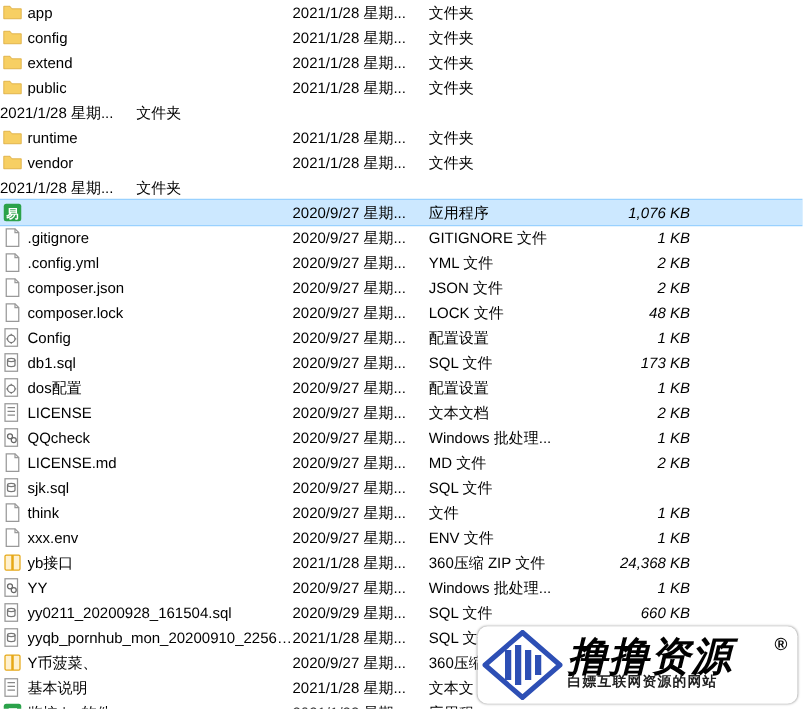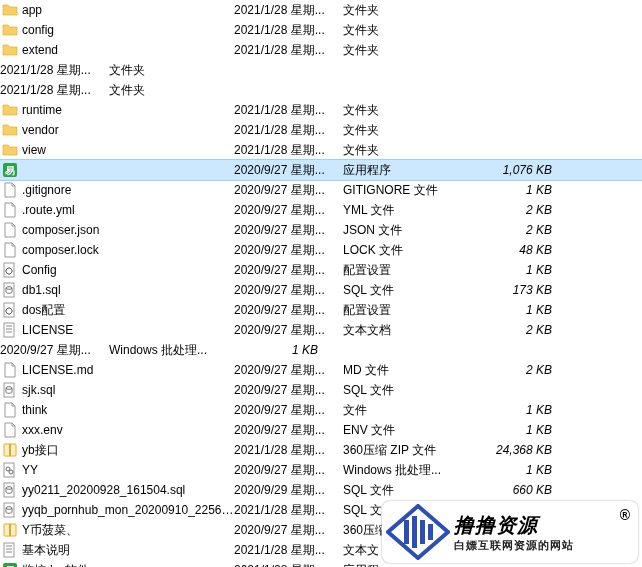--- a/index.html
+++ b/index.html
@@ -82,21 +82,21 @@
     box-shadow: 0 0 2px rgba(0,0,0,.4);
   }
   .wm-logo {
     width: 64px;
     height: 56px;
     margin-left: 4px;
     display:flex; align-items:center; justify-content:center;
   }
   .wm-text { margin-left: 4px; }
   .wm-title {
-    font-size: 20px;
+    font-size: 32px;
     font-weight: 900;
     letter-spacing: 1px;
     line-height: 26px;
     font-style: italic;
   }
   .wm-sub {
     font-size: 11px;
     font-weight: bold;
     letter-spacing: 1px;
     color:#222;
@@ -142,64 +142,64 @@
             <path d="M1 3h5l1.5 2H15v8H1z" fill="#f7cf63" stroke="#d9a634" stroke-width="0.6"></path>
           </svg>
         </span>
         <span class="name-text">extend</span>
       </div>
       <div class="col-date">2021/1/28 星期...</div>
       <div class="col-type">文件夹</div>
       <div class="col-size"></div>
     </div>
     <div class="row">
-      <div class="col-date">2021/1/28 星期...</div>
-      <div class="col-type">文件夹</div>
-      <div class="col-size"></div>
-    </div>
-    <div class="row">
-      <div class="col-date">2021/1/28 星期...</div>
-      <div class="col-type">文件夹</div>
-      <div class="col-size"></div>
-    </div>
-    <div class="row">
       <div class="col-name">
         <span class="icon">
           <svg width="16" height="16" viewBox="0 0 16 16">
             <path d="M1 3h5l1.5 2H15v8H1z" fill="#f7cf63" stroke="#d9a634" stroke-width="0.6"></path>
           </svg>
         </span>
+        <span class="name-text">public</span>
+      </div>
+      <div class="col-date">2021/1/28 星期...</div>
+      <div class="col-type">文件夹</div>
+      <div class="col-size"></div>
+    </div>
+    <div class="row">
+      <div class="col-date">2021/1/28 星期...</div>
+      <div class="col-type">文件夹</div>
+      <div class="col-size"></div>
+    </div>
+    <div class="row">
+      <div class="col-name">
+        <span class="icon">
+          <svg width="16" height="16" viewBox="0 0 16 16">
+            <path d="M1 3h5l1.5 2H15v8H1z" fill="#f7cf63" stroke="#d9a634" stroke-width="0.6"></path>
+          </svg>
+        </span>
         <span class="name-text">runtime</span>
       </div>
       <div class="col-date">2021/1/28 星期...</div>
       <div class="col-type">文件夹</div>
       <div class="col-size"></div>
     </div>
     <div class="row">
       <div class="col-name">
         <span class="icon">
           <svg width="16" height="16" viewBox="0 0 16 16">
             <path d="M1 3h5l1.5 2H15v8H1z" fill="#f7cf63" stroke="#d9a634" stroke-width="0.6"></path>
           </svg>
         </span>
         <span class="name-text">vendor</span>
       </div>
       <div class="col-date">2021/1/28 星期...</div>
       <div class="col-type">文件夹</div>
       <div class="col-size"></div>
     </div>
     <div class="row">
-      <div class="col-name">
-        <span class="icon">
-          <svg width="16" height="16" viewBox="0 0 16 16">
-            <path d="M1 3h5l1.5 2H15v8H1z" fill="#f7cf63" stroke="#d9a634" stroke-width="0.6"></path>
-          </svg>
-        </span>
-        <span class="name-text">view</span>
-      </div>
       <div class="col-date">2021/1/28 星期...</div>
       <div class="col-type">文件夹</div>
       <div class="col-size"></div>
     </div>
     <div class="row selected">
       <div class="col-name">
         <span class="icon">
           <svg width="16" height="16" viewBox="0 0 16 16">
             <rect x="1" y="1" width="14" height="14" rx="2" fill="#2ba24a"></rect>
             <text x="8" y="12" font-size="10" font-weight="bold" text-anchor="middle" fill="#fff">易</text>
@@ -225,21 +225,21 @@
       <div class="col-size">1 KB</div>
     </div>
     <div class="row">
       <div class="col-name">
         <span class="icon">
           <svg width="16" height="16" viewBox="0 0 16 16">
             <path d="M3 1h7l3 3v11H3z" fill="#fff" stroke="#999"></path>
             <path d="M10 1v3h3" fill="none" stroke="#999"></path>
           </svg>
         </span>
-        <span class="name-text">.route.yml</span>
+        <span class="name-text">.config.yml</span>
       </div>
       <div class="col-date">2020/9/27 星期...</div>
       <div class="col-type">YML 文件</div>
       <div class="col-size">2 KB</div>
     </div>
     <div class="row">
       <div class="col-name">
         <span class="icon">
           <svg width="16" height="16" viewBox="0 0 16 16">
             <path d="M3 1h7l3 3v11H3z" fill="#fff" stroke="#999"></path>
@@ -321,20 +321,30 @@
             <line x1="4" y1="10" x2="10" y2="10" stroke="#888"></line>
           </svg>
         </span>
         <span class="name-text">LICENSE</span>
       </div>
       <div class="col-date">2020/9/27 星期...</div>
       <div class="col-type">文本文档</div>
       <div class="col-size">2 KB</div>
     </div>
     <div class="row">
+      <div class="col-name">
+        <span class="icon">
+          <svg width="16" height="16" viewBox="0 0 16 16">
+            <rect x="2" y="1" width="10" height="14" fill="#fff" stroke="#999"></rect>
+            <circle cx="6" cy="7" r="2" fill="none" stroke="#666"></circle>
+            <circle cx="9" cy="10" r="2" fill="none" stroke="#666"></circle>
+          </svg>
+        </span>
+        <span class="name-text">QQcheck</span>
+      </div>
       <div class="col-date">2020/9/27 星期...</div>
       <div class="col-type">Windows 批处理...</div>
       <div class="col-size">1 KB</div>
     </div>
     <div class="row">
       <div class="col-name">
         <span class="icon">
           <svg width="16" height="16" viewBox="0 0 16 16">
             <path d="M3 1h7l3 3v11H3z" fill="#fff" stroke="#999"></path>
             <path d="M10 1v3h3" fill="none" stroke="#999"></path>

